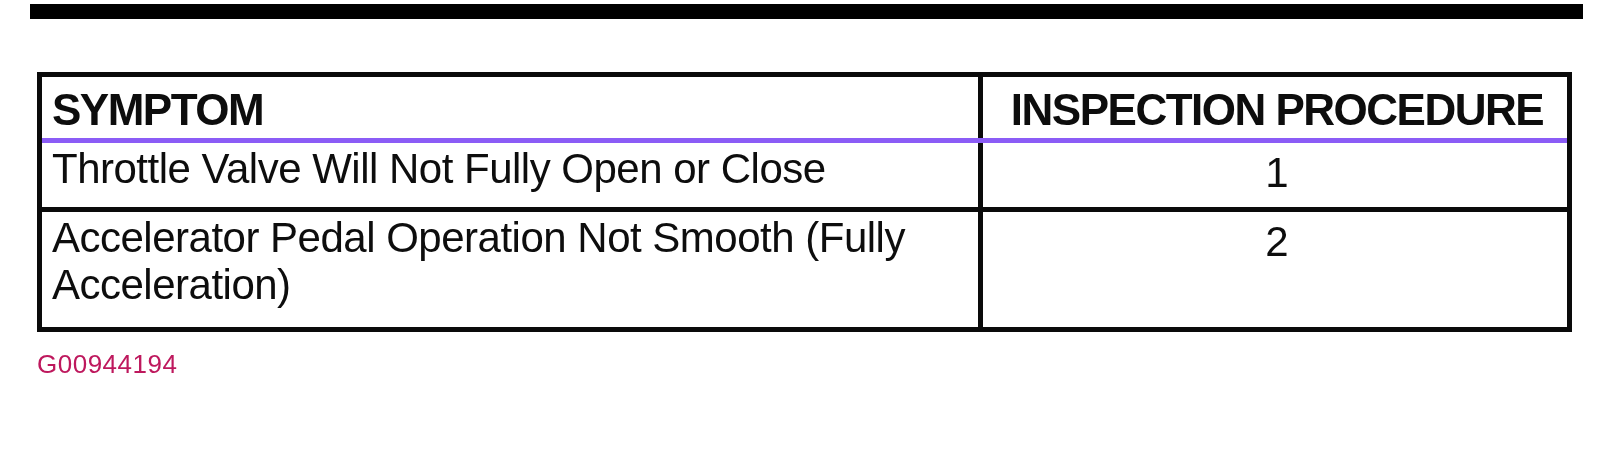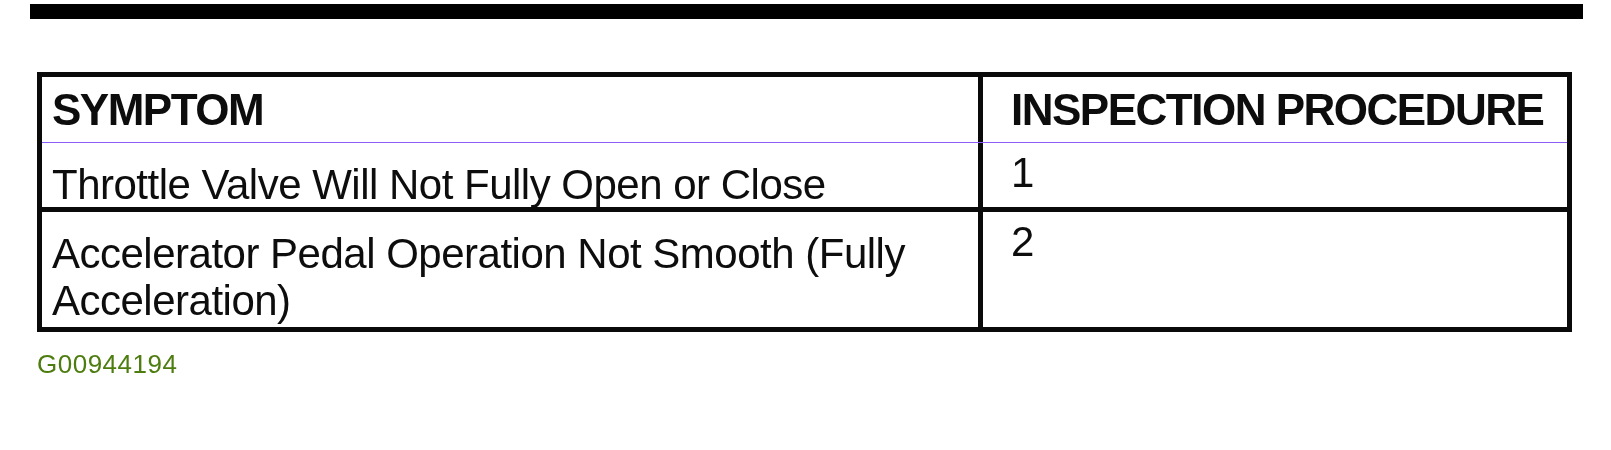--- a/index.html
+++ b/index.html
@@ -36,70 +36,71 @@
     box-sizing: border-box;
     border: 5px solid #0a0a0a;
     display: flex;
     flex-direction: column;
     background: #ffffff;
   }
   .t-row {
     display: flex;
     box-sizing: border-box;
   }
-  .t-row.header    { height: 66px; border-bottom: 1px solid #8b5cf6; }
+  .t-row.header    { height: 66px; border-bottom: 5px solid #8b5cf6; }
   .t-row.r1        { height: 69px; border-bottom: 5px solid #0a0a0a; }
   .t-row.r2        { flex: 1; }
 
   .cell {
     box-sizing: border-box;
     overflow: hidden;
   }
   .cell.left {
     width: 941px;
     border-right: 5px solid #0a0a0a;
     padding-left: 10px;
   }
   .cell.right {
     flex: 1;
-    padding-left: 28px;
+    padding-left: 4px;
+    text-align: center;
   }
 
   .hdr-text {
     font-size: 44px;
     font-weight: bold;
     letter-spacing: -1.5px;
     line-height: 1;
     padding-top: 11px;
     white-space: nowrap;
   }
   .body-text {
     font-size: 42px;
     font-weight: 400;
     letter-spacing: -0.5px;
     line-height: 1.12;
-    padding-top: 18px;
+    padding-top: 2px;
     padding-right: 14px;
   }
   .num-text {
     font-size: 42px;
     font-weight: 400;
     line-height: 1;
     padding-top: 9px;
   }
 
   
   .figure-id {
     position: absolute;
     left: 37px;
     top: 349px;
     font-size: 26px;
     font-weight: 400;
     letter-spacing: 0.5px;
-    color: #4d7c0f;
+    color: #be185d;
   }
 </style>
 </head>
 <body>
 
 <div class="scan-bar"></div>
 
 <div class="doc-table">
 
   <div class="t-row header">

